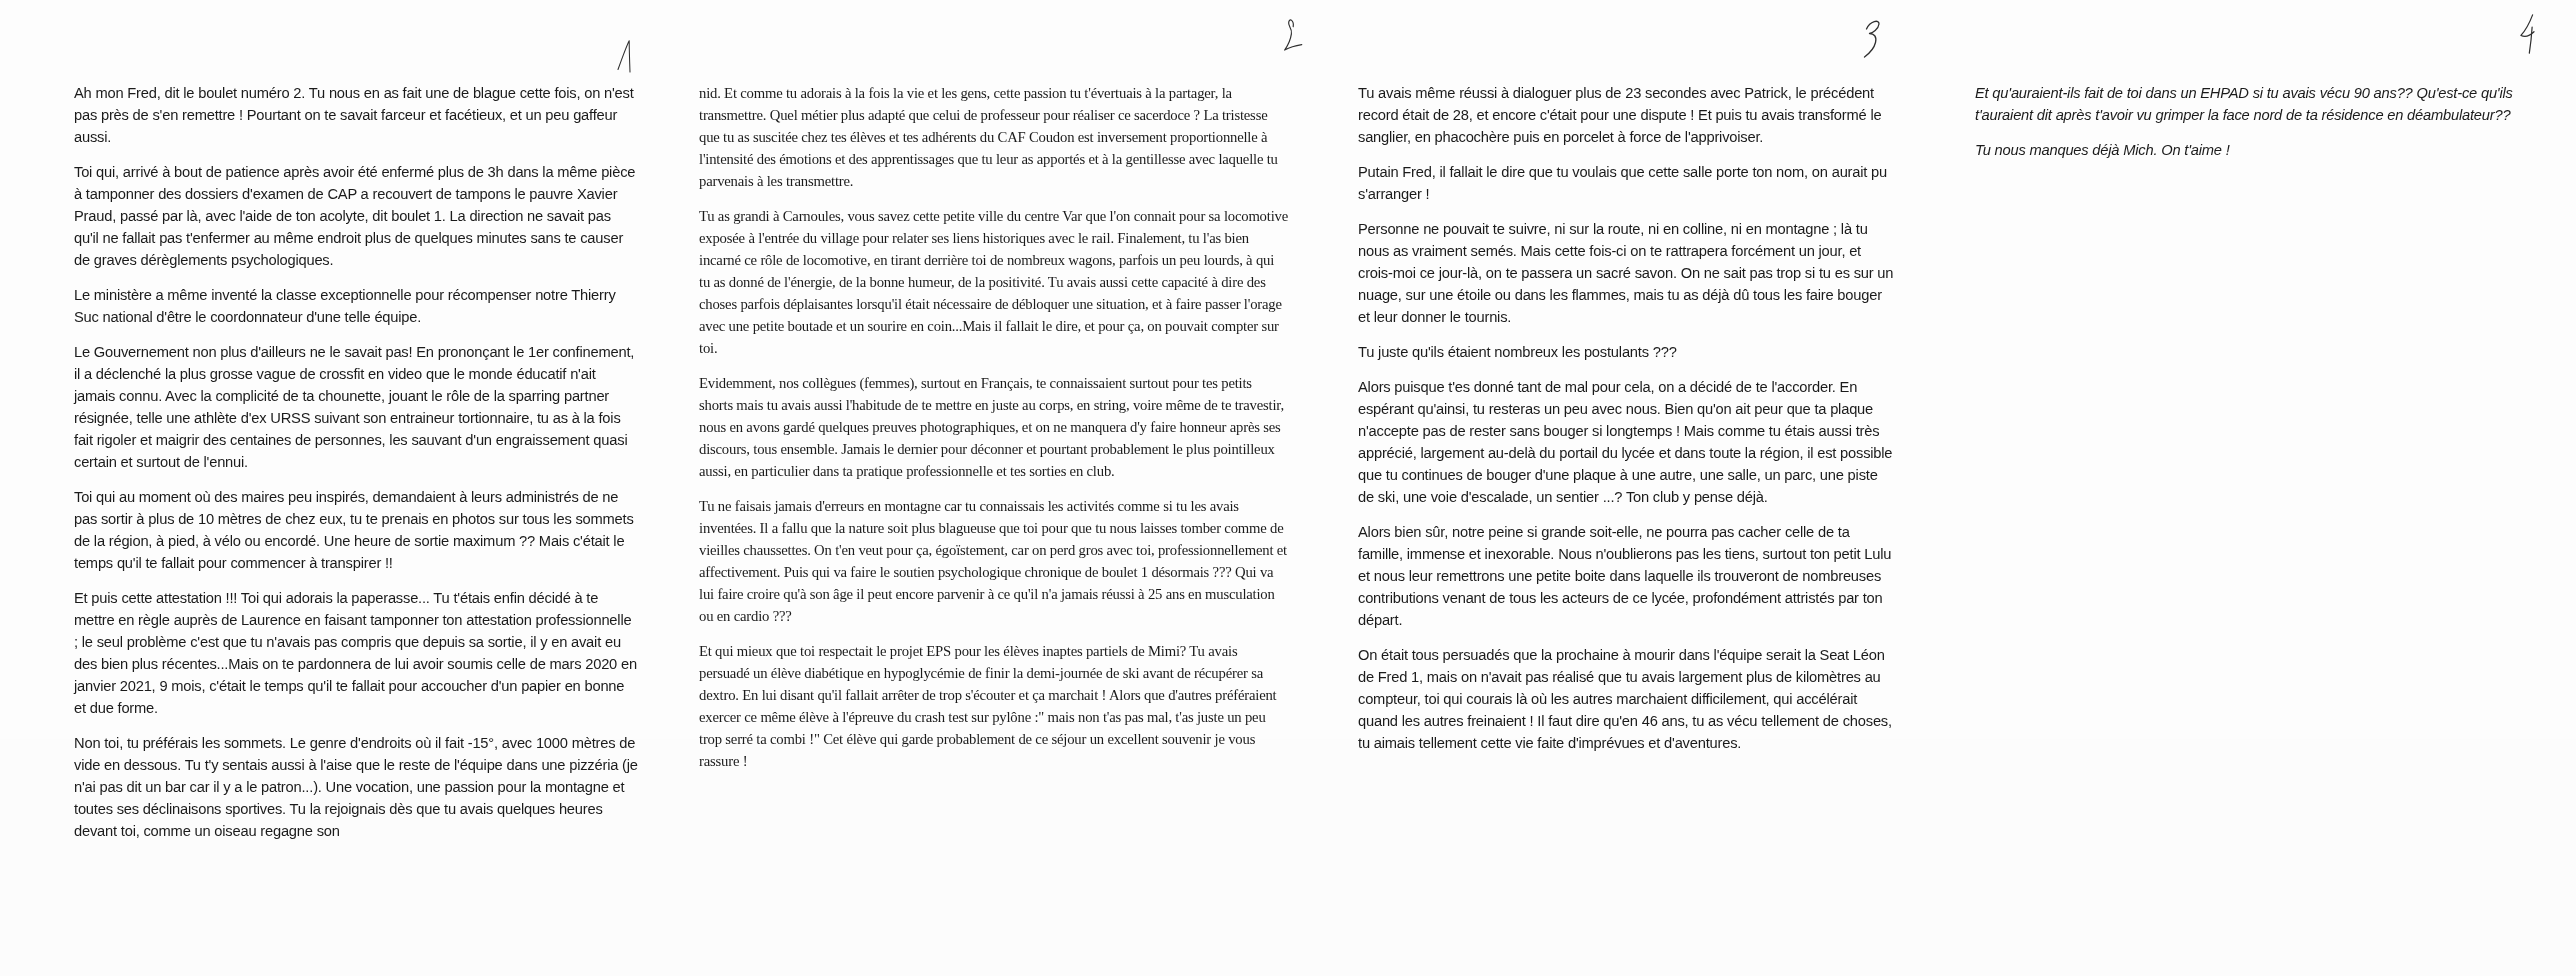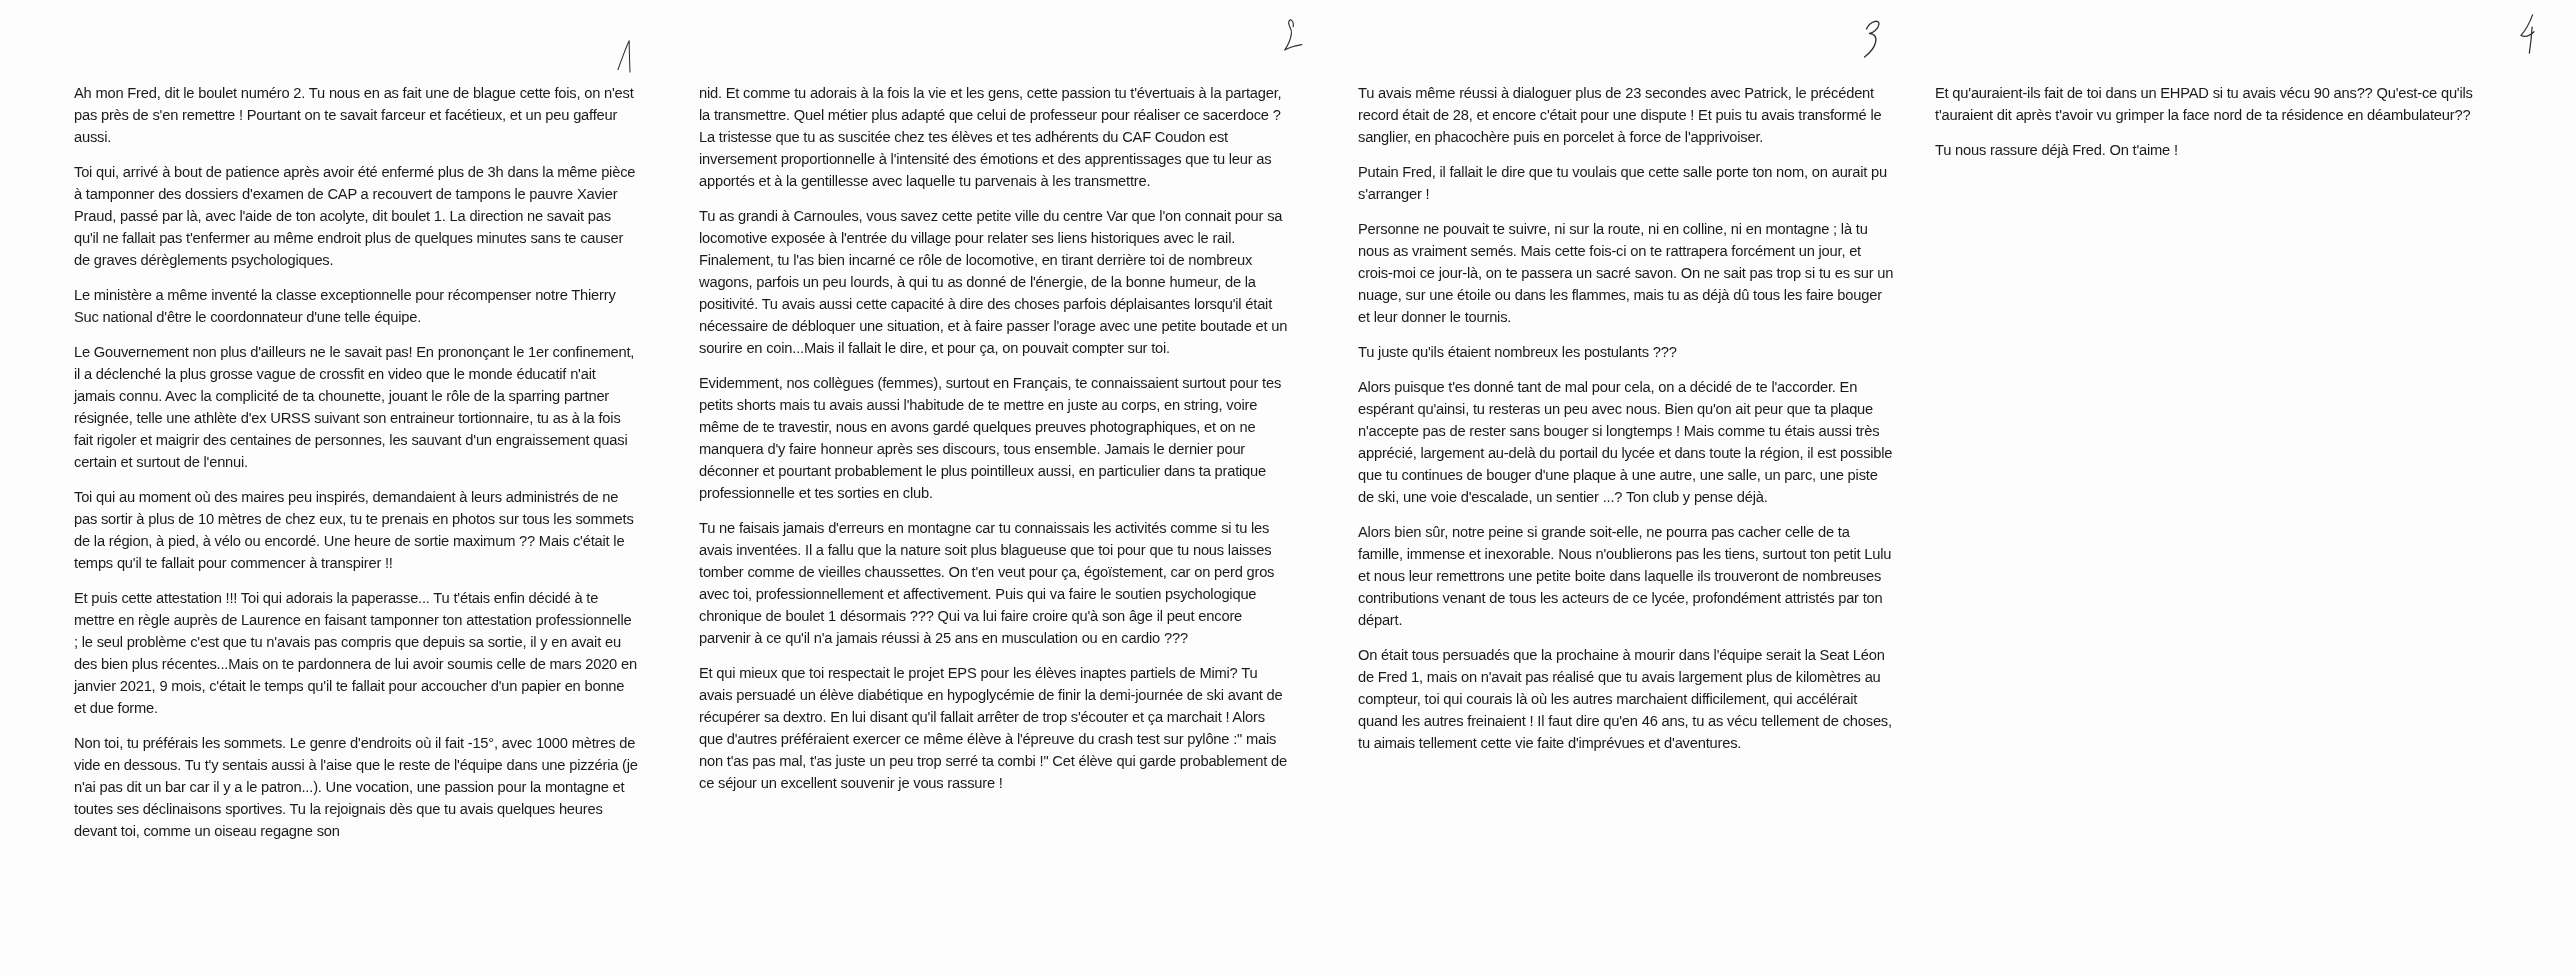--- a/index.html
+++ b/index.html
@@ -26,23 +26,23 @@
     font-size: 14.7px;
     line-height: 22px;
     letter-spacing: -0.2px;
     text-align: left;
   }
   .page-text p {
     margin: 0 0 13px 0;
     padding: 0;
   }
   #col1 { left: 74px;  width: 564px; }
-  #col2 { left: 699px; width: 589px; }
+  #col2 { left: 699px; width: 589px; font-family: Liberation Serif, serif; }
   #col3 { left: 1358px; width: 539px;  }
-  #col4 { left: 1935px; width: 555px;  }
+  #col4 { left: 1975px; width: 555px; font-style: italic;  }
 
   .page-mark {
     position: absolute;
   }
   .page-mark svg {
     display: block;
     width: 100%;
     height: 100%;
   }
   #mark1 { left: 614px; top: 35px;  width: 24px; height: 45px;  }
@@ -99,17 +99,17 @@
       <p>Putain Fred, il fallait le dire que tu voulais que cette salle porte ton nom, on aurait pu s'arranger !</p>
       <p>Personne ne pouvait te suivre, ni sur la route, ni en colline, ni en montagne ; là tu nous as vraiment semés. Mais cette fois-ci on te rattrapera forcément un jour, et crois-moi ce jour-là, on te passera un sacré savon. On ne sait pas trop si tu es sur un nuage, sur une étoile ou dans les flammes, mais tu as déjà dû tous les faire bouger et leur donner le tournis.</p>
       <p>Tu juste qu'ils étaient nombreux les postulants ???</p>
       <p>Alors puisque t'es donné tant de mal pour cela, on a décidé de te l'accorder. En espérant qu'ainsi, tu resteras un peu avec nous. Bien qu'on ait peur que ta plaque n'accepte pas de rester sans bouger si longtemps ! Mais comme tu étais aussi très apprécié, largement au-delà du portail du lycée et dans toute la région, il est possible que tu continues de bouger d'une plaque à une autre, une salle, un parc, une piste de ski, une voie d'escalade, un sentier ...? Ton club y pense déjà.</p>
       <p>Alors bien sûr, notre peine si grande soit-elle, ne pourra pas cacher celle de ta famille, immense et inexorable. Nous n'oublierons pas les tiens, surtout ton petit Lulu et nous leur remettrons une petite boite dans laquelle ils trouveront de nombreuses contributions venant de tous les acteurs de ce lycée, profondément attristés par ton départ.</p>
       <p>On était tous persuadés que la prochaine à mourir dans l'équipe serait la Seat Léon de Fred 1, mais on n'avait pas réalisé que tu avais largement plus de kilomètres au compteur, toi qui courais là où les autres marchaient difficilement, qui accélérait quand les autres freinaient ! Il faut dire qu'en 46 ans, tu as vécu tellement de choses, tu aimais tellement cette vie faite d'imprévues et d'aventures.</p>
     </div>
 
   <div class="page-text" id="col4">
       <p>Et qu'auraient-ils fait de toi dans un EHPAD si tu avais vécu 90 ans?? Qu'est-ce qu'ils t'auraient dit après t'avoir vu grimper la face nord de ta résidence en déambulateur??</p>
-      <p>Tu nous rassure déjà Fred. On t'aime !</p>
+      <p>Tu nous manques déjà Mich. On t'aime !</p>
     </div>
 
 </div>
 
 
 </body></html>

